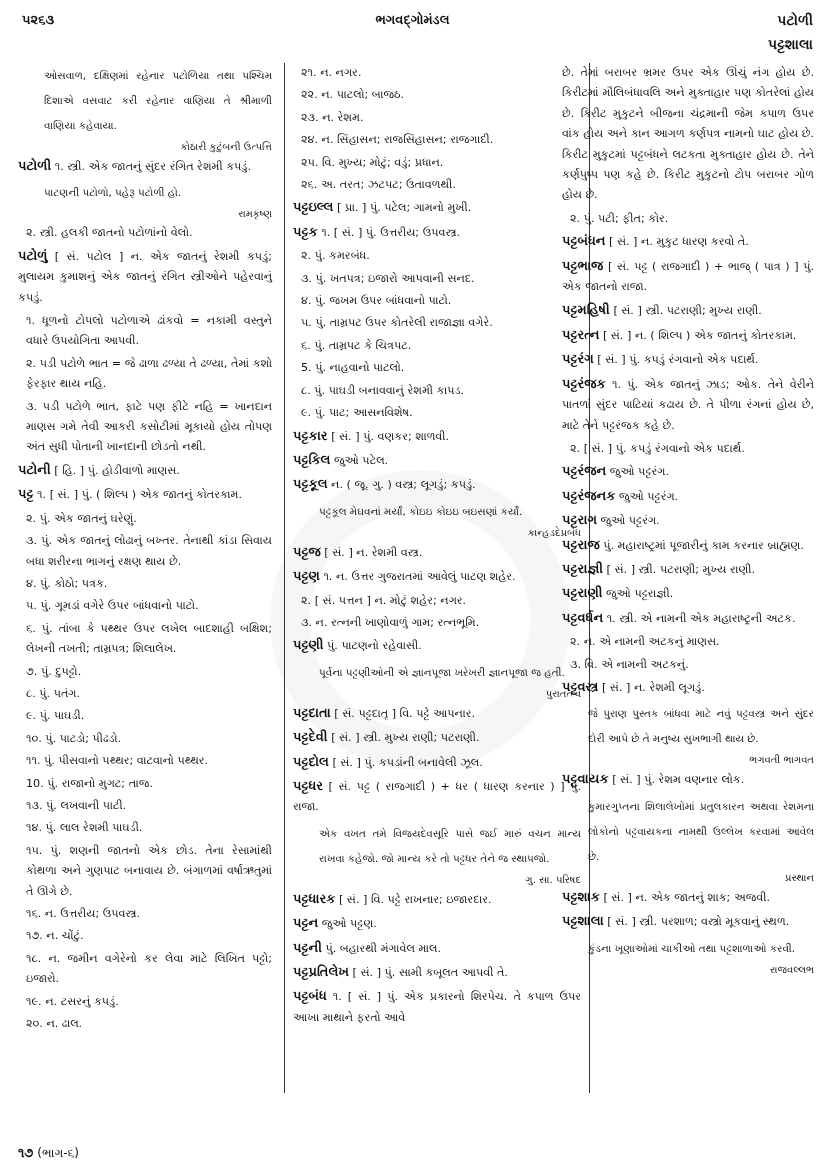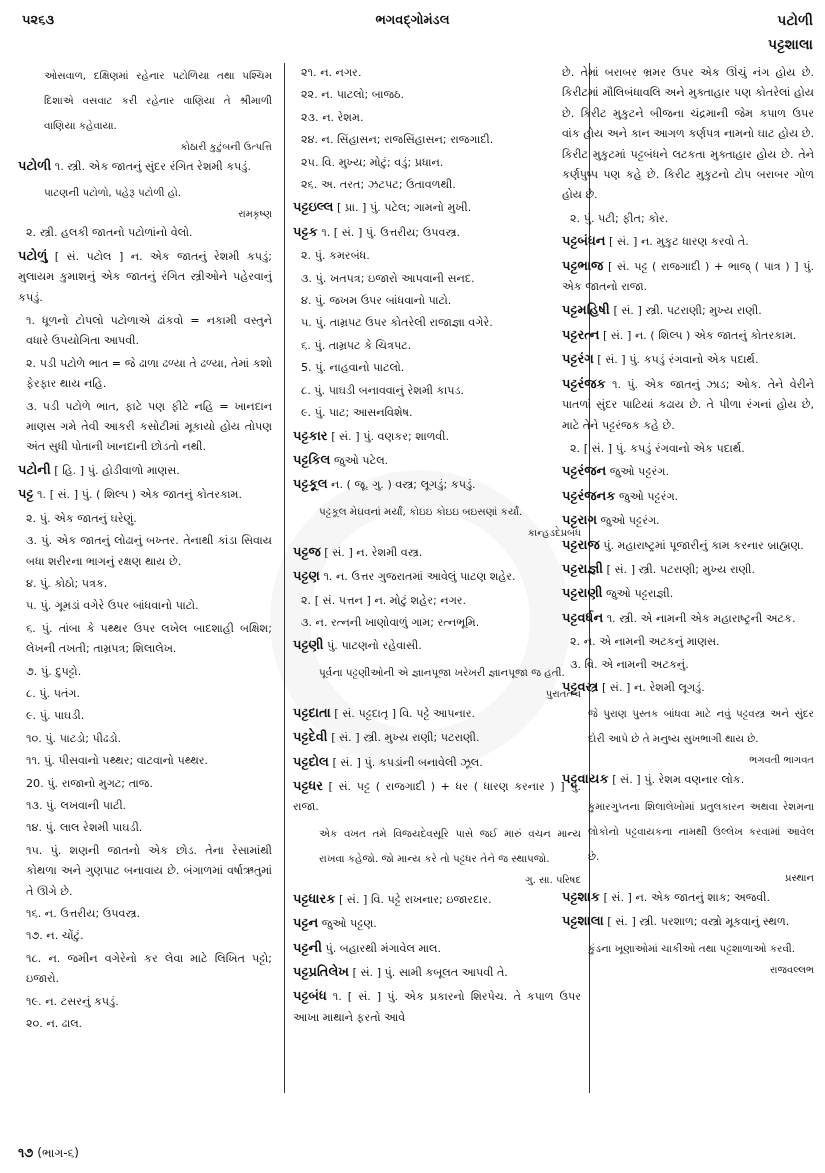--- a/index.html
+++ b/index.html
@@ -66,21 +66,21 @@
       <div class="sense">૨. પું. એક જાતનું ઘરેણું.</div>
       <div class="sense">૩. પું. એક જાતનું લોઢાનું બખ્તર. તેનાથી કાંડા સિવાય બધા શરીરના ભાગનું રક્ષણ થાય છે.</div>
       <div class="sense">૪. પું. કોઠો; પત્રક.</div>
       <div class="sense">૫. પું. ગૂમડાં વગેરે ઉપર બાંધવાનો પાટો.</div>
       <div class="sense">૬. પું. તાંબા કે પથ્થર ઉપર લખેલ બાદશાહી બક્ષિશ; લેખની તખતી; તામ્રપત્ર; શિલાલેખ.</div>
       <div class="sense">૭. પું. દુપટ્ટો.</div>
       <div class="sense">૮. પું. પતંગ.</div>
       <div class="sense">૯. પું. પાઘડી.</div>
       <div class="sense">૧૦. પું. પાટડો; પીઢડો.</div>
       <div class="sense">૧૧. પું. પીસવાનો પથ્થર; વાટવાનો પથ્થર.</div>
-      <div class="sense">20. પું. રાજાનો મુગટ; તાજ.</div>
+      <div class="sense">10. પું. રાજાનો મુગટ; તાજ.</div>
       <div class="sense">૧૩. પું. લખવાની પાટી.</div>
       <div class="sense">૧૪. પું. લાલ રેશમી પાઘડી.</div>
       <div class="sense">૧૫. પું. શણની જાતનો એક છોડ. તેના રેસામાંથી કોથળા અને ગુણપાટ બનાવાય છે. બંગાળમાં વર્ષાઋતુમાં તે ઊગે છે.</div>
       <div class="sense">૧૬. ન. ઉત્તરીય; ઉપવસ્ત્ર.</div>
       <div class="sense">૧૭. ન. ચોંટું.</div>
       <div class="sense">૧૮. ન. જમીન વગેરેનો કર લેવા માટે લિખિત પટ્ટો; ઇજારો.</div>
       <div class="sense">૧૯. ન. ટસરનું કપડું.</div>
       <div class="sense">૨૦. ન. ઢાલ.</div>
     </div>
   <div class="col col-2" id="col2">

